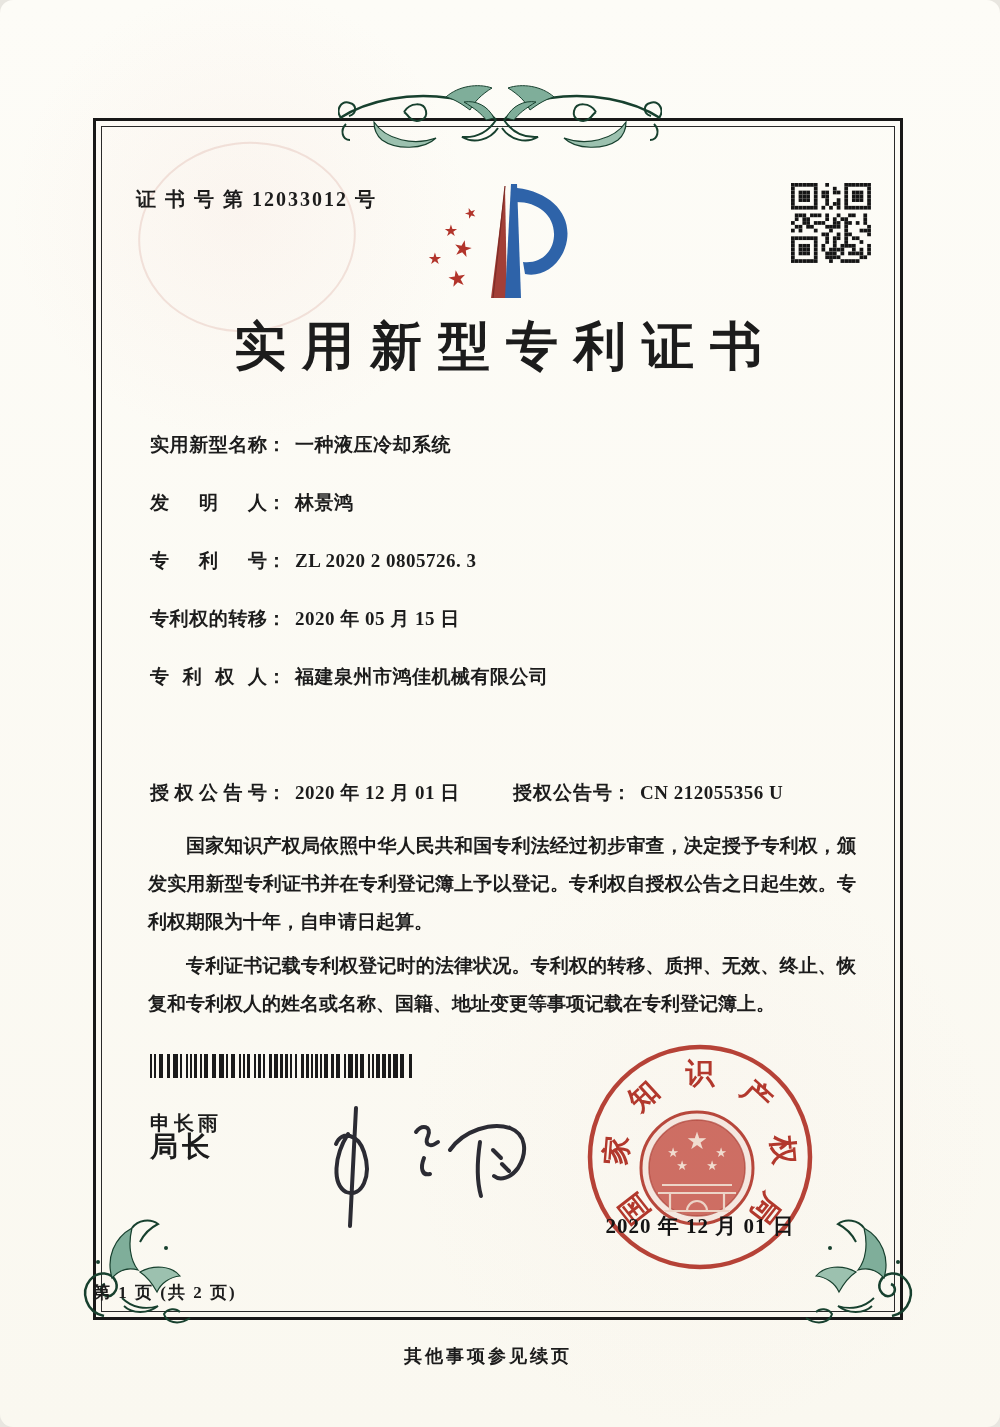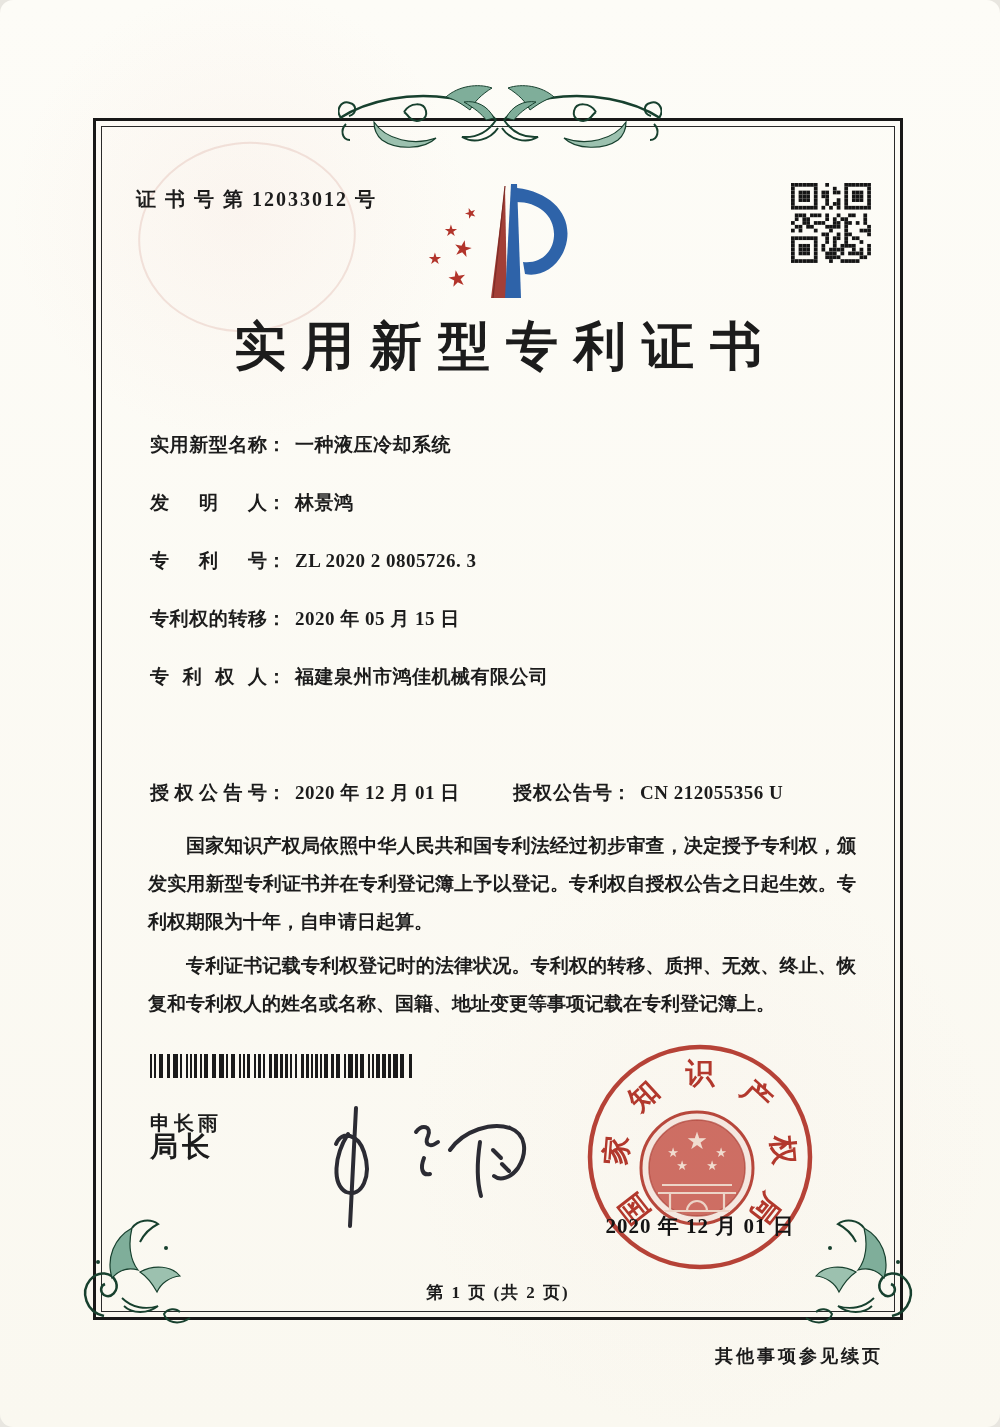--- a/index.html
+++ b/index.html
@@ -22,22 +22,22 @@
   .fcolon{display:inline-block;}
   .fvalue{margin-left:9px;letter-spacing:.5px;}
   .pair2{position:absolute;left:363px;top:0;}
   .paras{left:148px;top:827px;width:708px;font-size:19px;line-height:38px;font-weight:600;text-align:justify;}
   .paras p{margin:0 0 6px 0;text-indent:2em;}
   .sign-title{left:150px;top:1128px;font-size:28px;font-weight:600;font-family:"Liberation Sans","DejaVu Sans",sans-serif;letter-spacing:4px;}
   .sign-name{left:150px;top:1110px;font-size:20px;font-weight:600;font-family:"Liberation Sans","DejaVu Sans",sans-serif;letter-spacing:4px;}
   .seal-svg{left:570px;top:1027px;mix-blend-mode:multiply;}
   .seal-char{font:700 29px "Liberation Serif","DejaVu Serif",serif;fill:#b63a2f;}
   .seal-date{left:600px;top:1212px;width:200px;text-align:center;font-size:21px;font-weight:700;letter-spacing:1px;color:#141414;}
-  .page-info{left:93px;top:1281px;width:810px;text-align:center;font-size:17px;font-weight:600;letter-spacing:2px;}
-  .cont-note{left:93px;top:1344px;width:790px;text-align:right;font-size:18px;font-weight:700;letter-spacing:3px;}
+  .page-info{left:93px;top:1281px;width:810px;text-align:left;font-size:17px;font-weight:600;letter-spacing:2px;}
+  .cont-note{left:93px;top:1344px;width:790px;text-align:center;font-size:18px;font-weight:700;letter-spacing:3px;}
   svg{display:block;}
 </style>
 </head>
 <body>
 
 <div class="page">
 
   <div class="abs ghost-ring"></div>
 
   <div class="abs frame-outer"></div>

